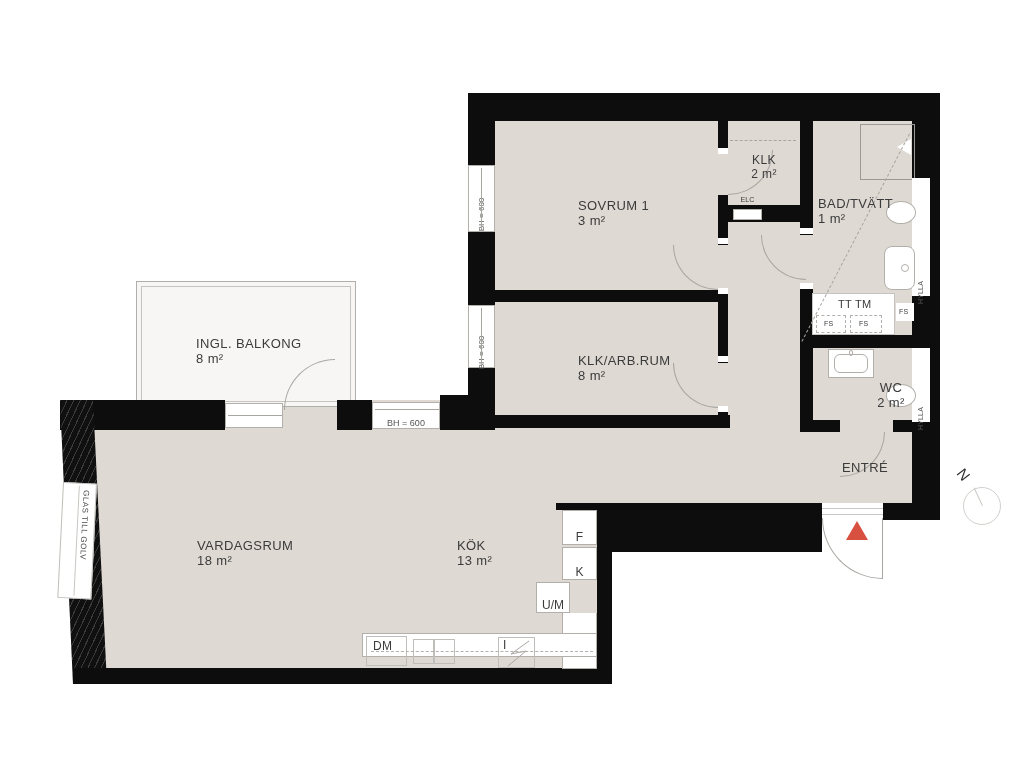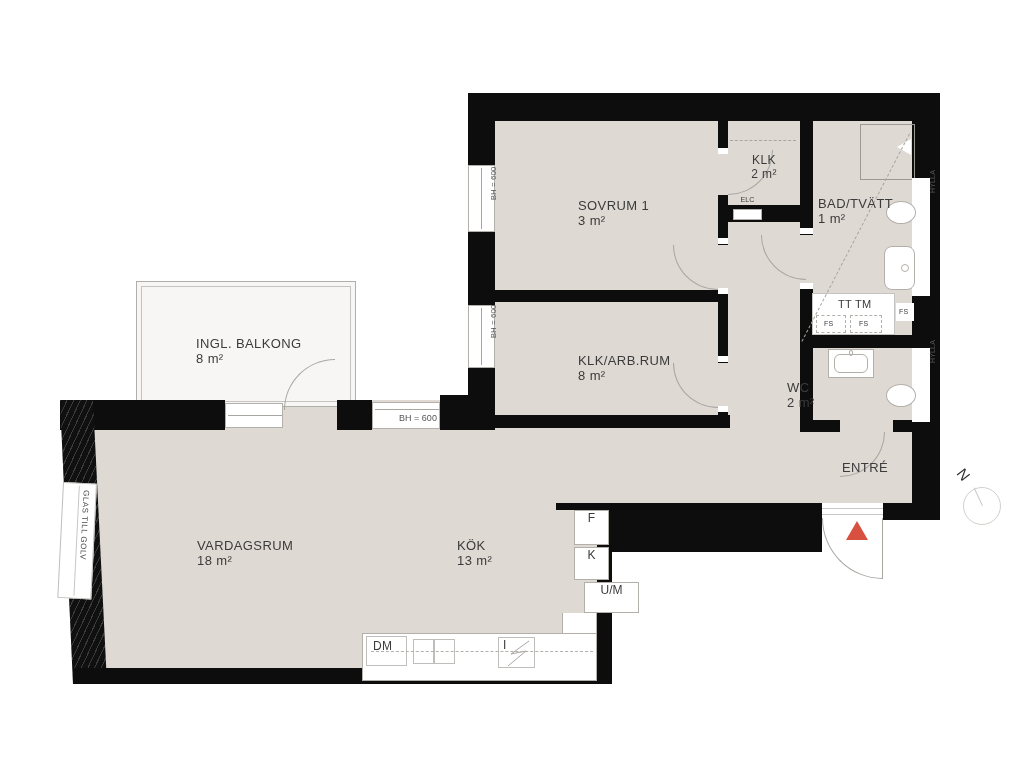--- a/index.html
+++ b/index.html
@@ -12,21 +12,21 @@
   .fix{position:absolute;background:#ffffff;border:1px solid #b3b0ac;z-index:5;box-sizing:border-box;}
   .niche{position:absolute;background:#ffffff;z-index:5;box-sizing:border-box;}
   .arc{position:absolute;z-index:6;box-sizing:border-box;}
   .arc-bl{border-left:1px solid #a9a6a2;border-bottom:1px solid #a9a6a2;border-bottom-left-radius:100% 100%;}
   .arc-br{border-right:1px solid #a9a6a2;border-bottom:1px solid #a9a6a2;border-bottom-right-radius:100% 100%;}
   .arc-tl{border-top:1px solid #a9a6a2;border-left:1px solid #a9a6a2;border-top-left-radius:100% 100%;}
   .lbl{position:absolute;z-index:7;font-size:13px;letter-spacing:.4px;line-height:1.18;color:#3b3b3b;white-space:nowrap;}
   .lbl span{display:block;}
   .small{font-size:7px;letter-spacing:.2px;}
   .mid{font-size:11px;letter-spacing:.3px;}
-  .unit-lbl{display:flex;align-items:flex-start;justify-content:center;font-size:12px;color:#3b3b3b;margin-left:12px;}
+  .unit-lbl{display:flex;align-items:flex-end;justify-content:center;font-size:12px;color:#3b3b3b;}
   .rot-ccw{transform:rotate(-90deg);transform-origin:center center;display:block;white-space:nowrap;}
   .vtext{writing-mode:vertical-rl;}
   .dash{position:absolute;border-top:1px dashed #a9a6a2;z-index:6;}
   .thin{position:absolute;background:#a9a6a2;z-index:6;}
 </style>
 </head>
 <body>
 
 <div id="stage">
 
@@ -178,26 +178,26 @@
   <div class="lbl" style="left:958px;top:466px;font-size:15px;transform:rotate(52deg);color:#2e2e2e;">
     <span>N</span>
   </div>
 
   <div class="fix unit-lbl" style="left:562px;top:510px;width:35px;height:35px;">
     <span>F</span>
   </div>
   <div class="fix unit-lbl" style="left:562px;top:547px;width:35px;height:33px;">
     <span>K</span>
   </div>
-  <div class="fix unit-lbl" style="left:572px;top:582px;width:55px;height:31px;">
+  <div class="fix unit-lbl" style="left:536px;top:582px;width:34px;height:31px;">
     <span>U/M</span>
   </div>
   <div class="fix" style="left:562px;top:613px;width:35px;height:56px;border-top:none;"></div>
 
-  <div class="fix" style="left:362px;top:633px;width:235px;height:48px;">
+  <div class="fix" style="left:362px;top:633px;width:235px;height:24px;">
     <div class="abs" style="left:3px;top:2px;width:41px;height:30px;border:1px solid #c0beba;">
       <div class="lbl mid" style="left:6px;top:2px;font-size:12px;">
         <span>DM</span>
       </div>
     </div>
     <div class="abs" style="left:50px;top:5px;width:21px;height:25px;border:1px solid #c0beba;"></div>
     <div class="abs" style="left:71px;top:5px;width:21px;height:25px;border:1px solid #c0beba;"></div>
     <div class="dash" style="left:8px;top:17px;width:222px;border-top:1px dashed #b3b0ac;"></div>
     <div class="abs" style="left:135px;top:3px;width:37px;height:31px;border:1px solid #c0beba;">
       <svg width="37" height="31" viewBox="0 0 37 31" style="display:block;">
@@ -215,21 +215,21 @@
       <span>3 m²</span>
   </div>
   <div class="lbl" style="left:735px;top:153px;width:58px;text-align:center;font-size:12px;">
     <span>KLK</span>
       <span>2 m²</span>
   </div>
   <div class="lbl" style="left:818px;top:196px;">
     <span>BAD/TVÄTT</span>
       <span>1 m²</span>
   </div>
-  <div class="lbl" style="left:787px;top:380px;width:62px;text-align:left;">
+  <div class="lbl" style="left:860px;top:380px;width:62px;text-align:center;">
     <span>WC</span>
       <span>2 m²</span>
   </div>
   <div class="lbl" style="left:578px;top:353px;">
     <span>KLK/ARB.RUM</span>
       <span>8 m²</span>
   </div>
   <div class="lbl" style="left:196px;top:336px;">
     <span>INGL. BALKONG</span>
       <span>8 m²</span>

